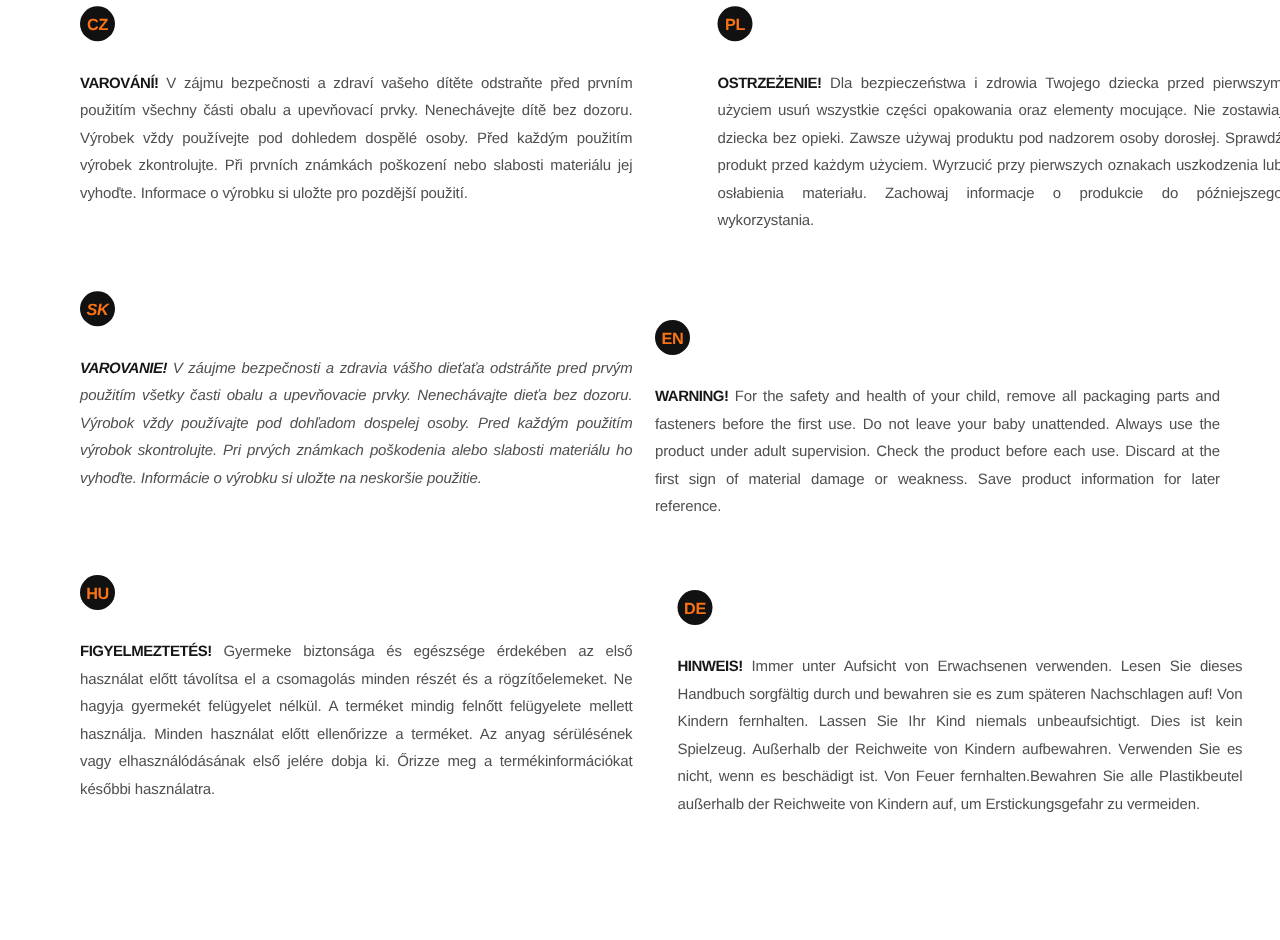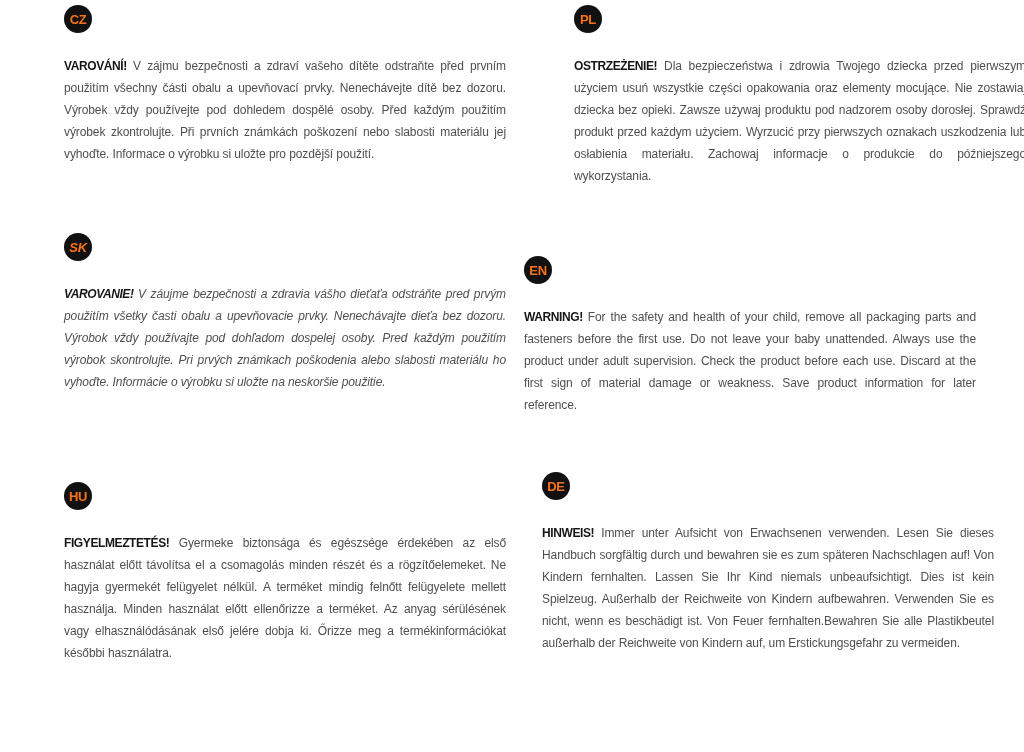--- a/index.html
+++ b/index.html
@@ -13,21 +13,21 @@
     position: relative;
     overflow: hidden;
     font-family: "Liberation Sans", sans-serif;
   }
   .section {
     position: absolute;
   }
   
   .pos-cz { left: 64px;  top: 5px;   width: 442px; }
   .pos-sk { left: 64px;  top: 233px; width: 442px; font-style: italic; }
-  .pos-hu { left: 64px;  top: 482px; width: 442px; }
+  .pos-hu { left: 64px;  top: 460px; width: 442px; }
   
   .pos-pl { left: 574px; top: 5px;   width: 452px; }
   .pos-en { left: 524px; top: 256px; width: 452px; }
   .pos-de { left: 542px; top: 472px; width: 452px; }
 
   .badge {
     width: 28px;
     height: 28px;
     border-radius: 50%;
     background: #111111;

